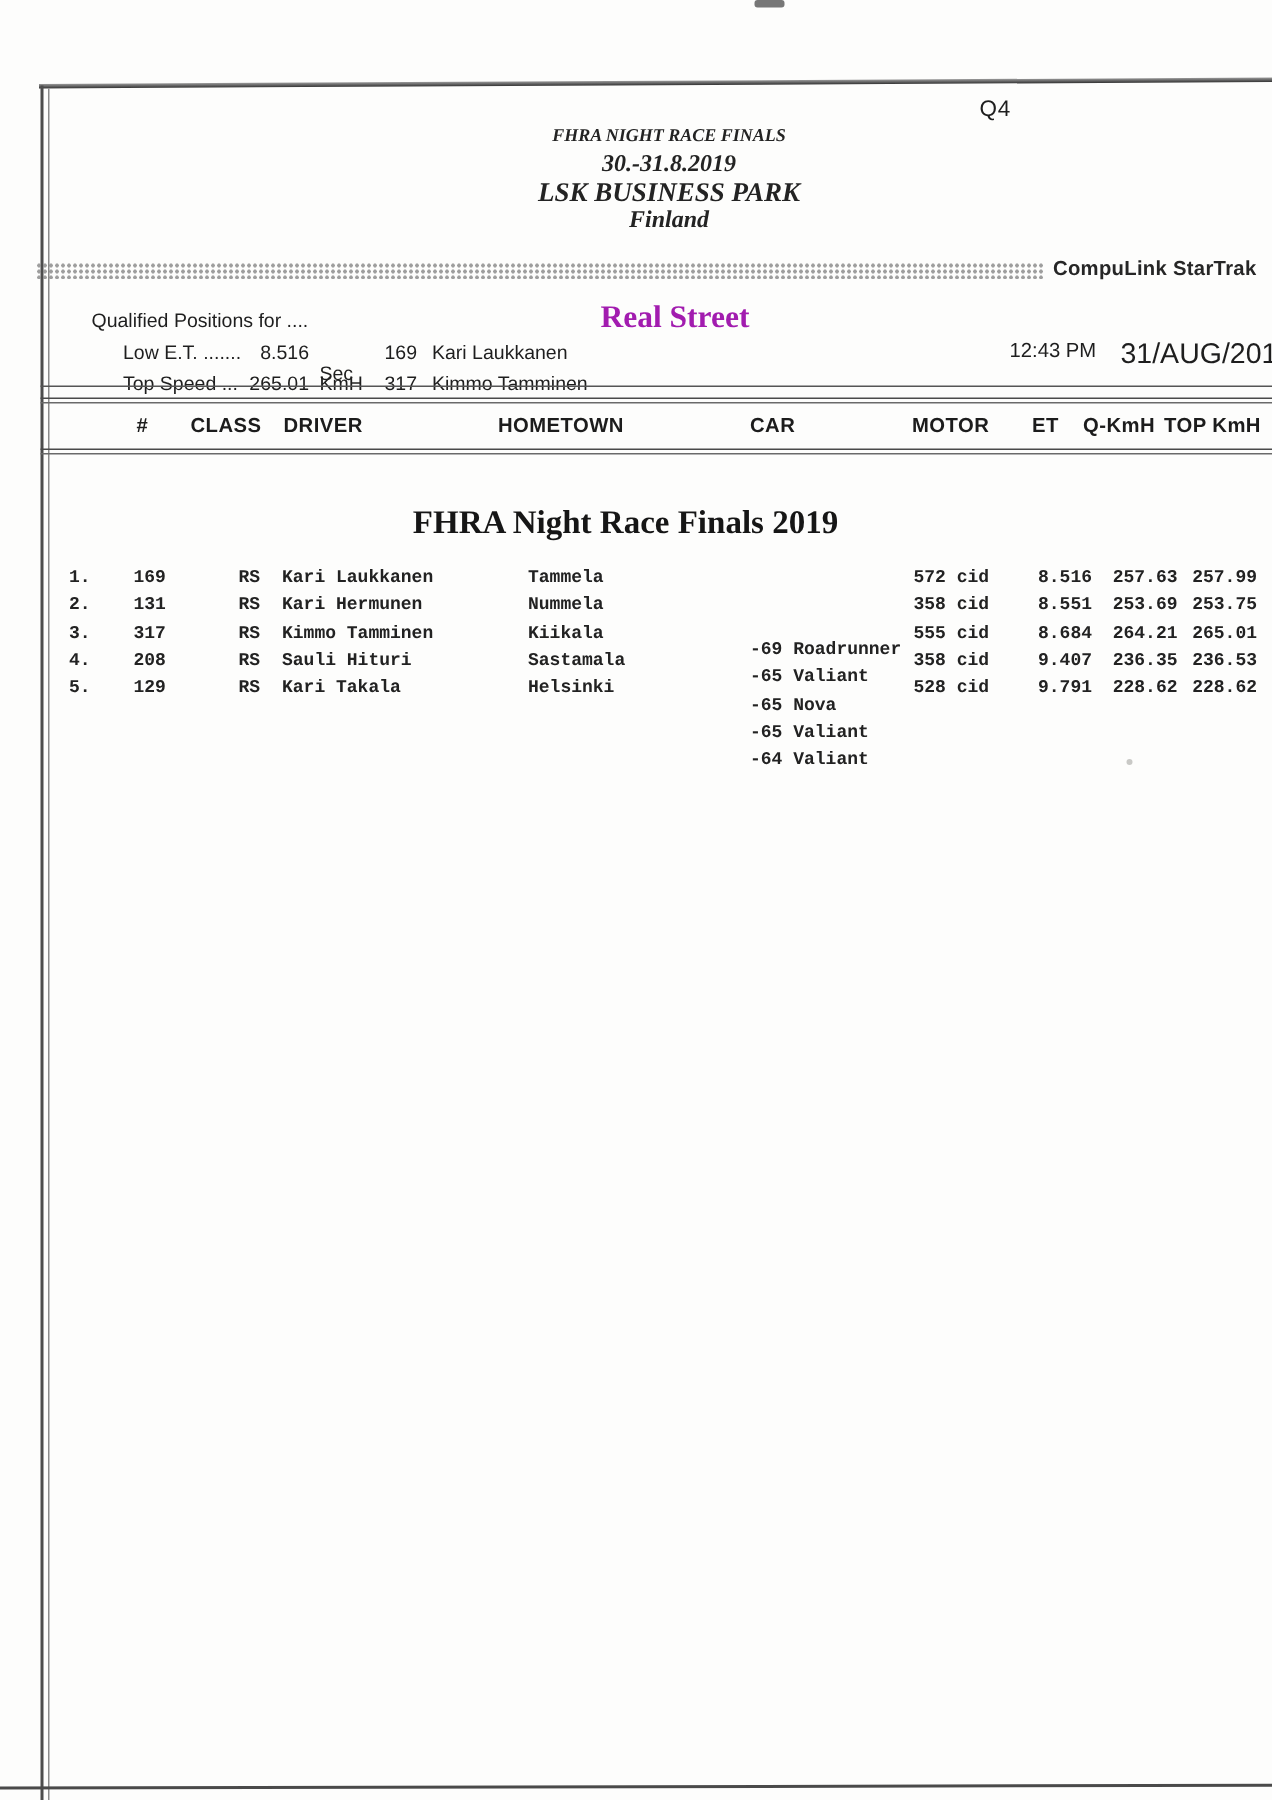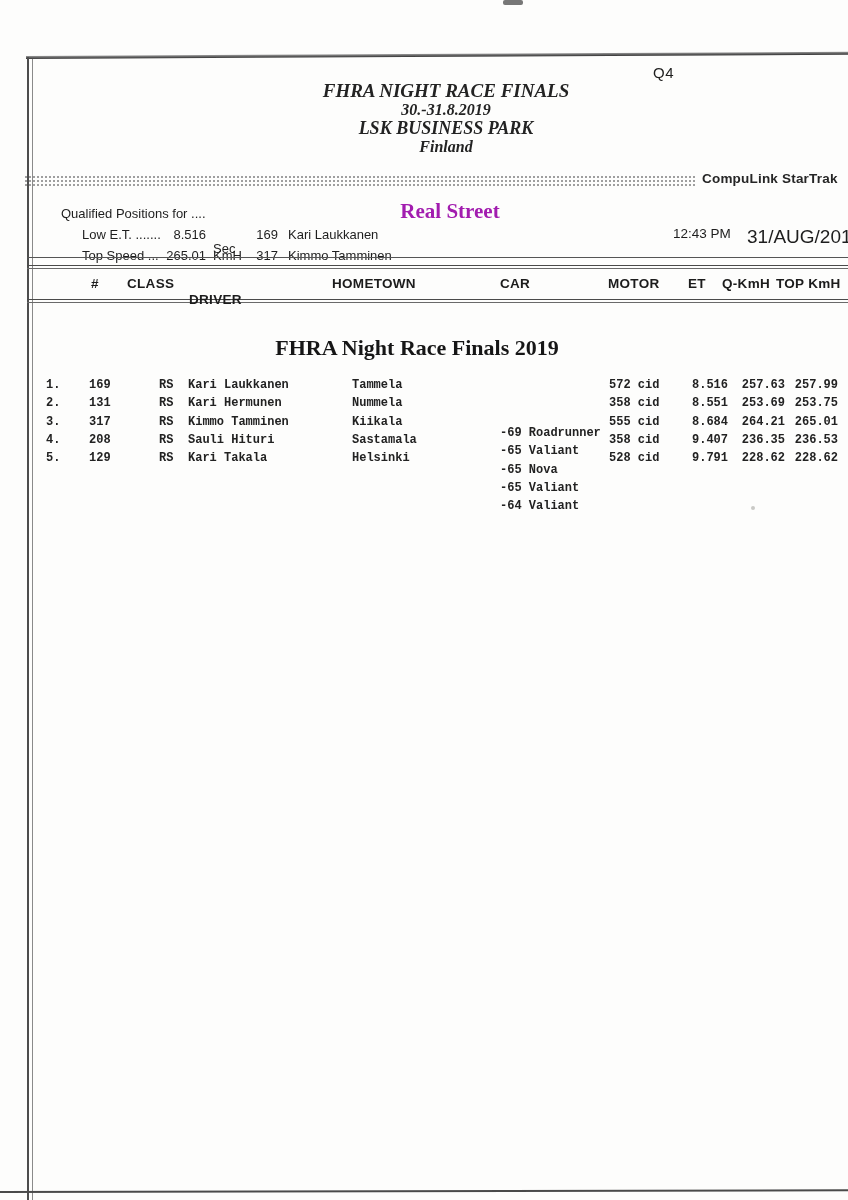--- a/index.html
+++ b/index.html
@@ -23,21 +23,21 @@
   .edge-left-inner { position:absolute; left:32px; top:59px; width:1px; height:1141px; background:#8a8a8a; }
   .edge-bottom{ position:absolute; left:0; top:1191px; width:848px; height:2px;
                 background:#4a4a4a; transform:rotate(-0.12deg); transform-origin:left center; }
   .smudge-top { position:absolute; left:503px; top:0; width:20px; height:5px; background:#777; border-radius:2px; }
   .speck      { position:absolute; left:751px; top:506px; width:4px; height:4px; background:#c9c9c6; border-radius:50%; }
 
   
   .q4 { position:absolute; left:653px; top:64px; font-size:15px; letter-spacing:.5px; }
   .event-head { position:absolute; left:246px; top:80px; width:400px; text-align:center;
                 font-family:"Liberation Serif", serif; font-style:italic; font-weight:bold; color:#232323; }
-  .eh1 { font-size:19px; line-height:21px; }
+  .eh1 { font-size:12px; line-height:21px; }
   .eh2 { font-size:16px; line-height:18px; }
   .eh3 { font-size:18px; line-height:19px; }
   .eh4 { font-size:16px; line-height:18px; }
 
   
   .dotband { position:absolute; left:24px; top:175px; width:672px; height:11px;
              background-image:radial-gradient(circle at 2px 2px, #8d8d8d 1.05px, rgba(0,0,0,0) 1.45px);
              background-size:4px 4px; opacity:.85; }
   .brand { position:absolute; left:702px; top:171px; font-size:13.5px; font-weight:bold;
            letter-spacing:.2px; color:#262626; }
@@ -67,21 +67,21 @@
   .rule.r3 { top:268px; background:#6a6a6a; }
   .rule.r4 { top:299px; background:#4a4a4a; }
   .rule.r5 { top:302px; background:#6a6a6a; }
 
   
   .thead { position:absolute; left:0; top:276px; width:848px; height:18px;
            font-weight:bold; font-size:13.5px; letter-spacing:.3px; color:#1c1c1c; }
   .thead span { position:absolute; top:0; }
   .h-pos      { left:91px; }
   .h-class    { left:127px; }
-  .h-driver   { left:189px;margin-top:16px; }
+  .h-driver   { left:189px; }
   .h-hometown { left:332px; }
   .h-car      { left:500px; }
   .h-motor    { left:608px; }
   .h-et       { left:688px; }
   .h-qkmh     { left:722px; }
   .h-top      { left:776px; }
 
   
   .section-title { position:absolute; left:217px; top:335px; width:400px; text-align:center;
                    font-family:"Liberation Serif", serif; font-weight:bold; font-size:22px; color:#161616; }

